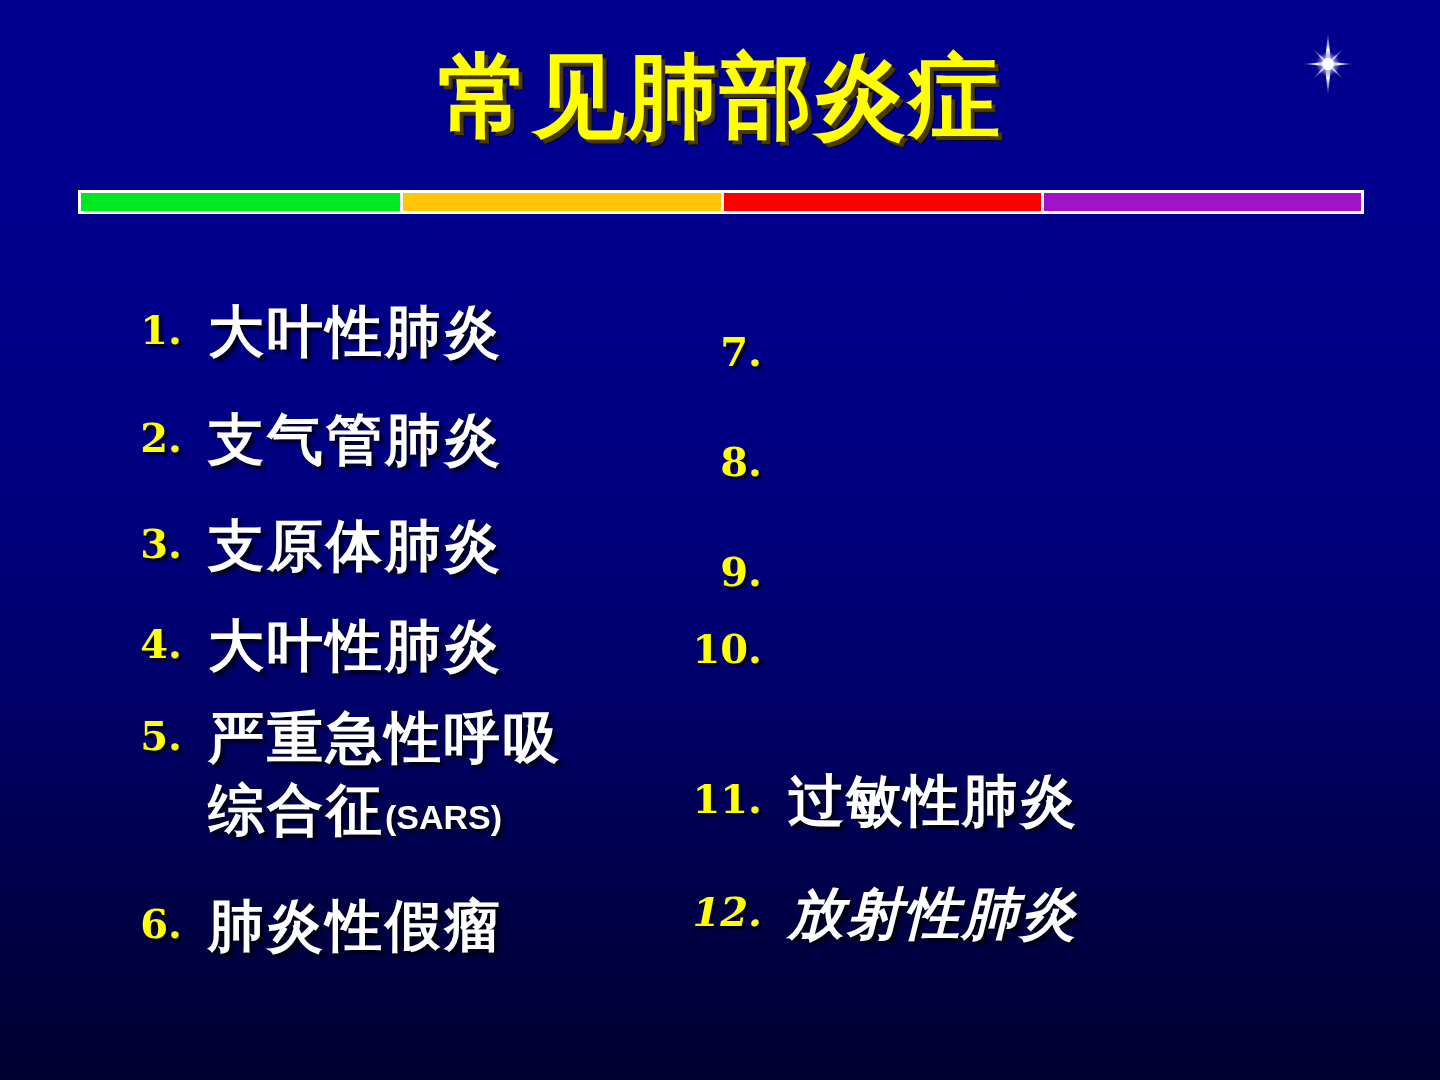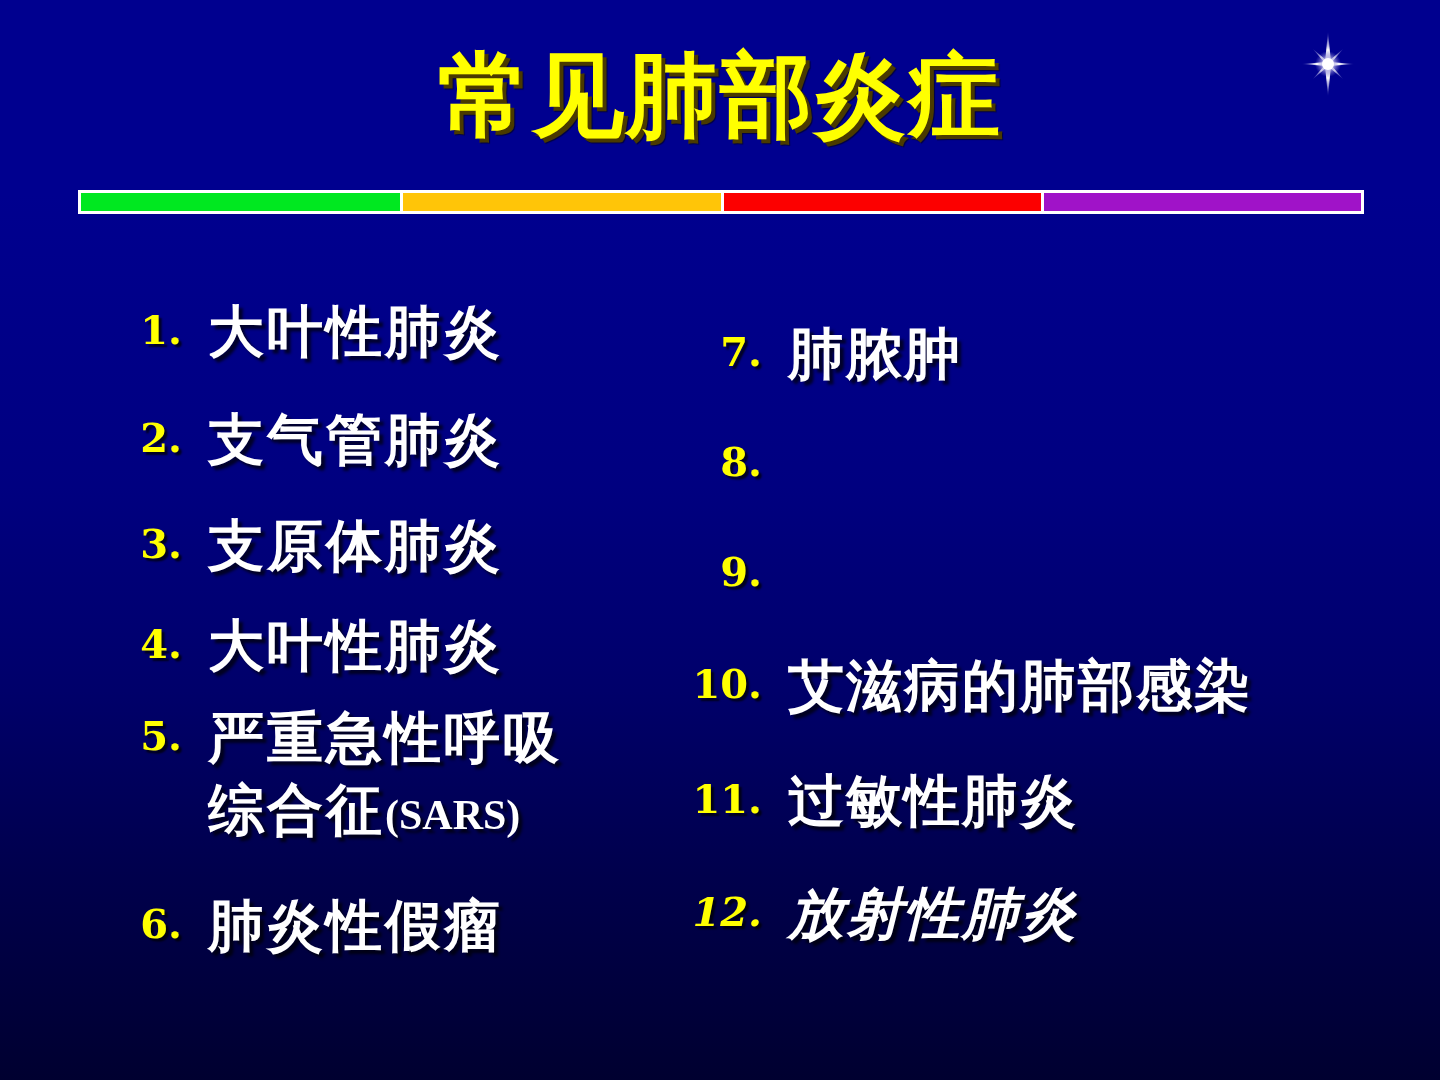--- a/index.html
+++ b/index.html
@@ -35,21 +35,21 @@
     pointer-events: none;
   }
 
   
   .title {
     position: absolute;
     left: 0;
     top: 48px;
     width: 1440px;
     text-align: center;
-    font-family: Liberation Serif, serif;
+    font-family: Liberation Sans, sans-serif;
     font-weight: bold;
     font-size: 92px;
     line-height: 1.05;
     letter-spacing: 2px;
     color: #ffff00;
     text-shadow:
         4px 4px 0 #4a3a00,
         5px 5px 1px rgba(0,0,0,0.55);
     white-space: nowrap;
   }
@@ -118,30 +118,30 @@
   .li5 { top: 702px; }
   .li6 { top: 890px; }
 
   
   .li5 .num { margin-top: 6px; }
 
   
   .ri7  { top: 318px; }
   .ri8  { top: 428px; }
   .ri9  { top: 538px; }
-  .ri10 { top: 650px; }
+  .ri10 { top: 615px; align-items: flex-end; }
   .ri11 { top: 765px; }
   .ri12 { top: 878px; font-style: italic; }
 
   .col-left .num  { margin-top: 14px; }
   .col-right .num { margin-top: 14px; }
 
   .sars {
-    font-family: Liberation Serif, serif;
-    font-size: 42px;
+    font-family: Liberation Sans, sans-serif;
+    font-size: 34px;
     letter-spacing: 0;
     margin-top: 16px;
   }
 </style>
 </head>
 <body>
 
 <div id="slide" style="background-image: linear-gradient(rgb(0, 0, 143) 0%, rgb(0, 0, 143) 18%, rgb(0, 0, 128) 45%, rgb(0, 0, 106) 64%, rgb(0, 0, 78) 80%, rgb(0, 0, 48) 100%);">
 
   <div class="sparkle">
@@ -219,34 +219,32 @@
       <span class="num">6.</span>
       <span class="txt">肺炎性假瘤</span>
     </div>
 
   </div>
 
   <div class="col col-right">
 
     <div class="item ri7">
       <span class="num">7.</span>
-      <span class="txt">肺脓肿</span>
     </div>
 
     <div class="item ri8">
       <span class="num">8.</span>
     </div>
 
     <div class="item ri9">
       <span class="num">9.</span>
     </div>
 
     <div class="item ri10">
       <span class="num">10.</span>
-      <span class="txt">艾滋病的肺部感染</span>
     </div>
 
     <div class="item ri11">
       <span class="num">11.</span>
       <span class="txt">过敏性肺炎</span>
     </div>
 
     <div class="item ri12">
       <span class="num">12.</span>
       <span class="txt">放射性肺炎</span>

